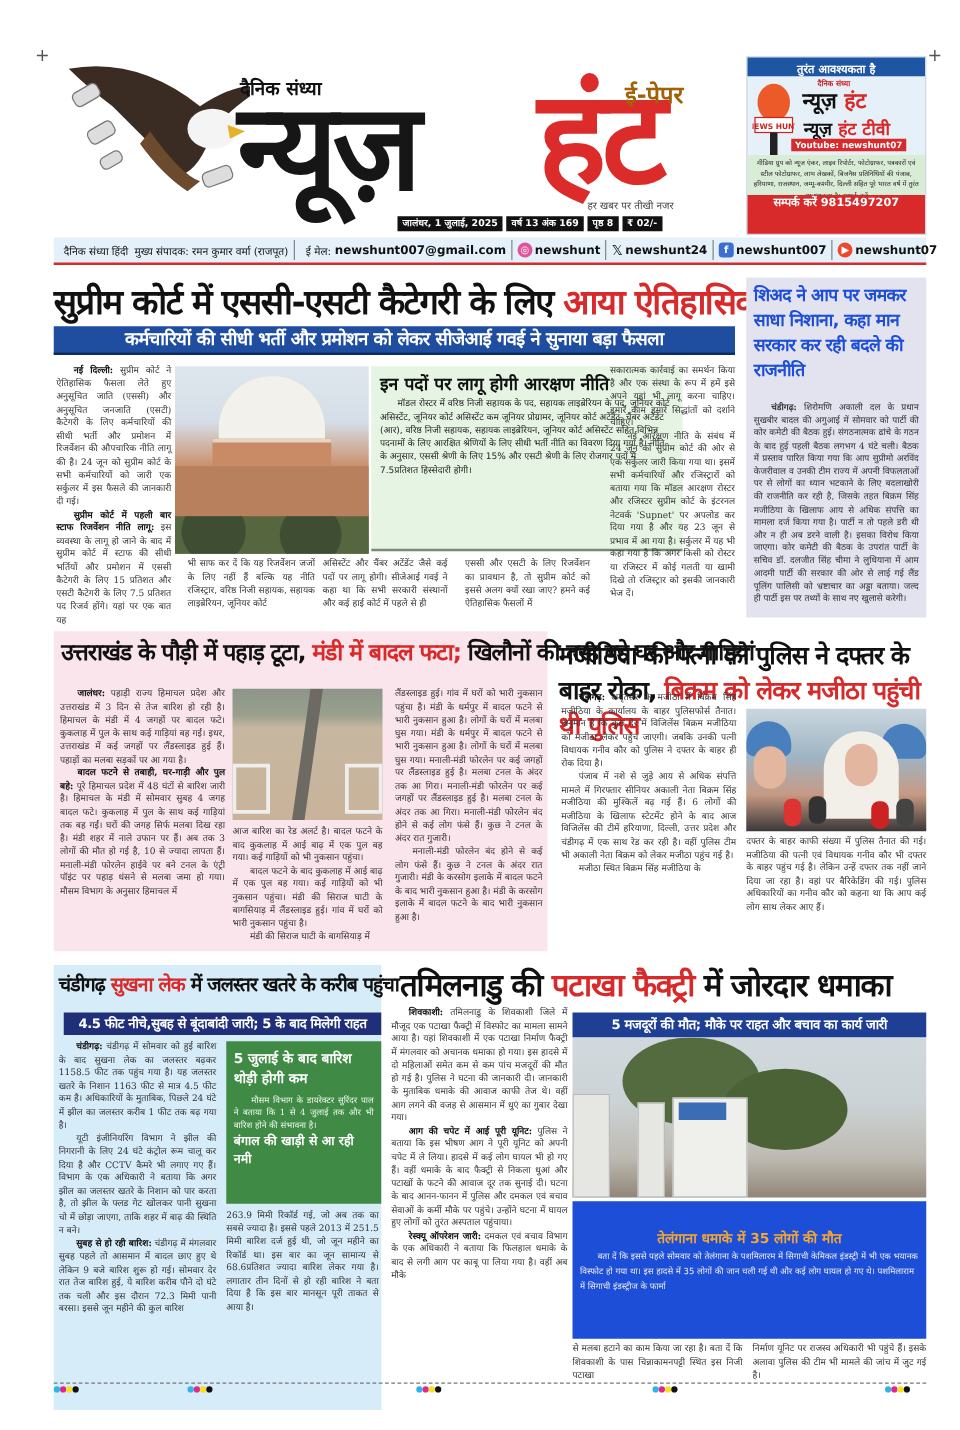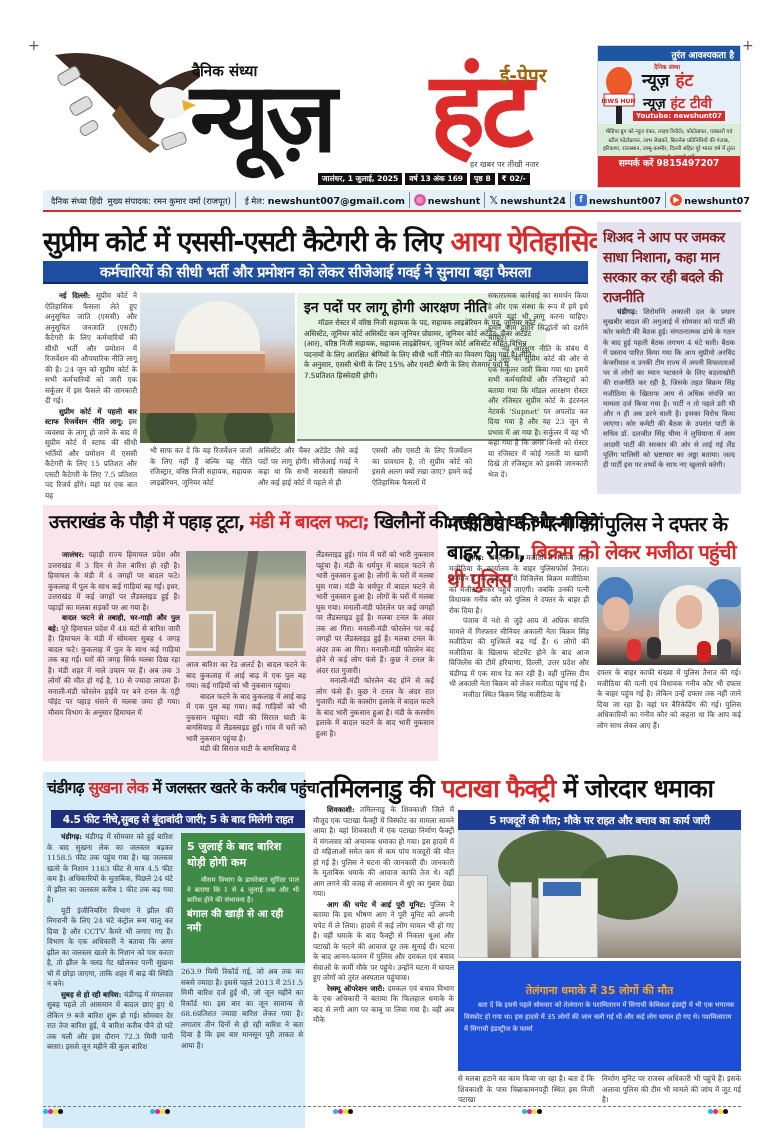--- a/index.html
+++ b/index.html
@@ -13,21 +13,21 @@
   .small-tag { left: 192px; top: 60px; font-family: "DejaVu Sans", sans-serif; font-weight: bold; font-size: 15px; color: #111; }
   .logo-black { left: 190px; top: 68px; font-family: "DejaVu Sans", sans-serif; font-weight: 900; font-size: 96px; line-height: 100px; color: #161616; letter-spacing: -4px; }
   .logo-red { left: 430px; top: 55px; font-family: "DejaVu Sans", sans-serif; font-weight: 900; font-size: 104px; line-height: 110px; color: #dc2b2b; letter-spacing: -4px; }
   .epaper { left: 500px; top: 62px; font-family: "DejaVu Sans", sans-serif; font-weight: bold; font-size: 19px; color: #a16207; }
   .tagline { left: 470px; top: 158px; font-family: "DejaVu Sans", sans-serif; font-size: 8px; color: #444; }
   .infobar { left: 318px; top: 173px; height: 12px; display: flex; gap: 3px; font-family: "DejaVu Sans", sans-serif; font-size: 7.5px; font-weight: bold; }
   .infobar span { background: #111; color: #fff; padding: 0 4px; line-height: 12px; }
 
   
   .ad { left: 597px; top: 45px; width: 144px; height: 143px; border: 1px solid #cfd8e3; background: #e6f0f8; }
-  .ad-head { background: #1f56a3; color: #fff; font-size: 9px; font-weight: bold; text-align: right; padding: 2px 6px; font-family: "DejaVu Sans", sans-serif; height: 15px; }
+  .ad-head { background: #1f56a3; color: #fff; font-size: 9px; font-weight: bold; text-align: center; padding: 2px 6px; font-family: "DejaVu Sans", sans-serif; height: 15px; }
   .ad-mic { position: absolute; left: 4px; top: 20px; width: 34px; height: 95px; }
   .ad-brand-small { position: absolute; left: 56px; top: 17px; font-size: 6px; color: #c22; font-weight: bold; font-family: "DejaVu Sans", sans-serif; }
   .ad-brand { position: absolute; left: 44px; top: 22px; font-size: 17px; font-weight: 900; font-family: "DejaVu Sans", sans-serif; color: #111; }
   .ad-brand b { color: #d82a2a; }
   .ad-tv { position: absolute; left: 45px; top: 47px; font-size: 14px; font-weight: 900; font-family: "DejaVu Sans", sans-serif; color: #111; }
   .ad-tv b { color: #d82a2a; }
   .ad-yt { position: absolute; left: 35px; top: 65px; background: #d82a2a; color: #fff; font-size: 7px; font-weight: bold; padding: 1px 3px; font-family: "DejaVu Sans", sans-serif; }
   .ad-body { position: absolute; left: 0; top: 78px; width: 142px; height: 46px; background: #d9ecd5; font-size: 5.3px; line-height: 8.5px; text-align: center; padding: 3px 3px; color: #222; font-family: "DejaVu Sans", sans-serif; }
   .ad-contact { position: absolute; left: 0; bottom: 0; width: 142px; height: 31px; background: #d82a2a; color: #fff; text-align: center; font-size: 9px; font-weight: bold; line-height: 15px; font-family: "DejaVu Sans", sans-serif; }
 
@@ -51,21 +51,21 @@
   .dome { position: absolute; left: 35px; top: 8px; width: 85px; height: 55px; border-radius: 42px 42px 0 0; background: #f3f1ec; }
   .drum { position: absolute; left: 30px; top: 58px; width: 95px; height: 28px; background: #c98a66; border-top: 3px solid #e6d3c2; }
   .wing { position: absolute; left: 0; top: 80px; width: 155px; height: 45px; background: #b9805e; }
   .trees { position: absolute; left: 0; bottom: 0; width: 155px; height: 30px; background: radial-gradient(circle at 20% 40%, #3f4d33 20%, transparent 21%), radial-gradient(circle at 70% 50%, #3f4d33 22%, transparent 23%), #56663f; }
 
   .greenbox { left: 297px; top: 293px; width: 249px; height: 148px; background: #e6f4e3; border-bottom: 2px solid #7c8a79; padding: 4px 7px; }
   .greenbox h3 { font-family: "DejaVu Sans", sans-serif; font-size: 14px; font-weight: bold; color: #111; margin-bottom: 2px; }
   .greenbox p { font-family: "DejaVu Sans", sans-serif; font-size: 7.2px; line-height: 10.6px; color: #222; }
 
   .sidebar { left: 597px; top: 222px; width: 144px; height: 272px; background: #e3e3f0; padding: 5px 6px; }
-  .sidebar h2 { font-family: "DejaVu Sans", sans-serif; font-size: 14px; line-height: 20px; font-weight: bold; color: #7f1d1d; letter-spacing: -0.5px; margin-bottom: 0; }
+  .sidebar h2 { font-family: "DejaVu Sans", sans-serif; font-size: 14px; line-height: 20px; font-weight: bold; color: #1d4ed8; letter-spacing: -0.5px; margin-bottom: 14px; }
   .sidebar p { font-size: 7px; line-height: 10.2px; text-align: justify; color: #333; }
 
   
   .pinkbox { left: 43px; top: 505px; width: 395px; height: 256px; background: #fbe5ec; }
   .h-utt { left: 49px; top: 508px; font-family: "DejaVu Sans", sans-serif; font-weight: bold; font-size: 18.5px; color: #111; white-space: nowrap; letter-spacing: -0.9px; }
   .photo-bridge { left: 186px; top: 551px; width: 120px; height: 105px; background: linear-gradient(180deg,#8b9588 0%,#9aa08f 20%,#c7b7a0 30%,#c9b39a 100%); overflow: hidden; }
   .bridge-deck { position: absolute; left: 55px; top: 0; width: 10px; height: 105px; background: #6d6a63; transform: skewX(-8deg); }
   .rail { position: absolute; width: 30px; height: 40px; border: 3px solid #eee; bottom: 5px; }
 
   

